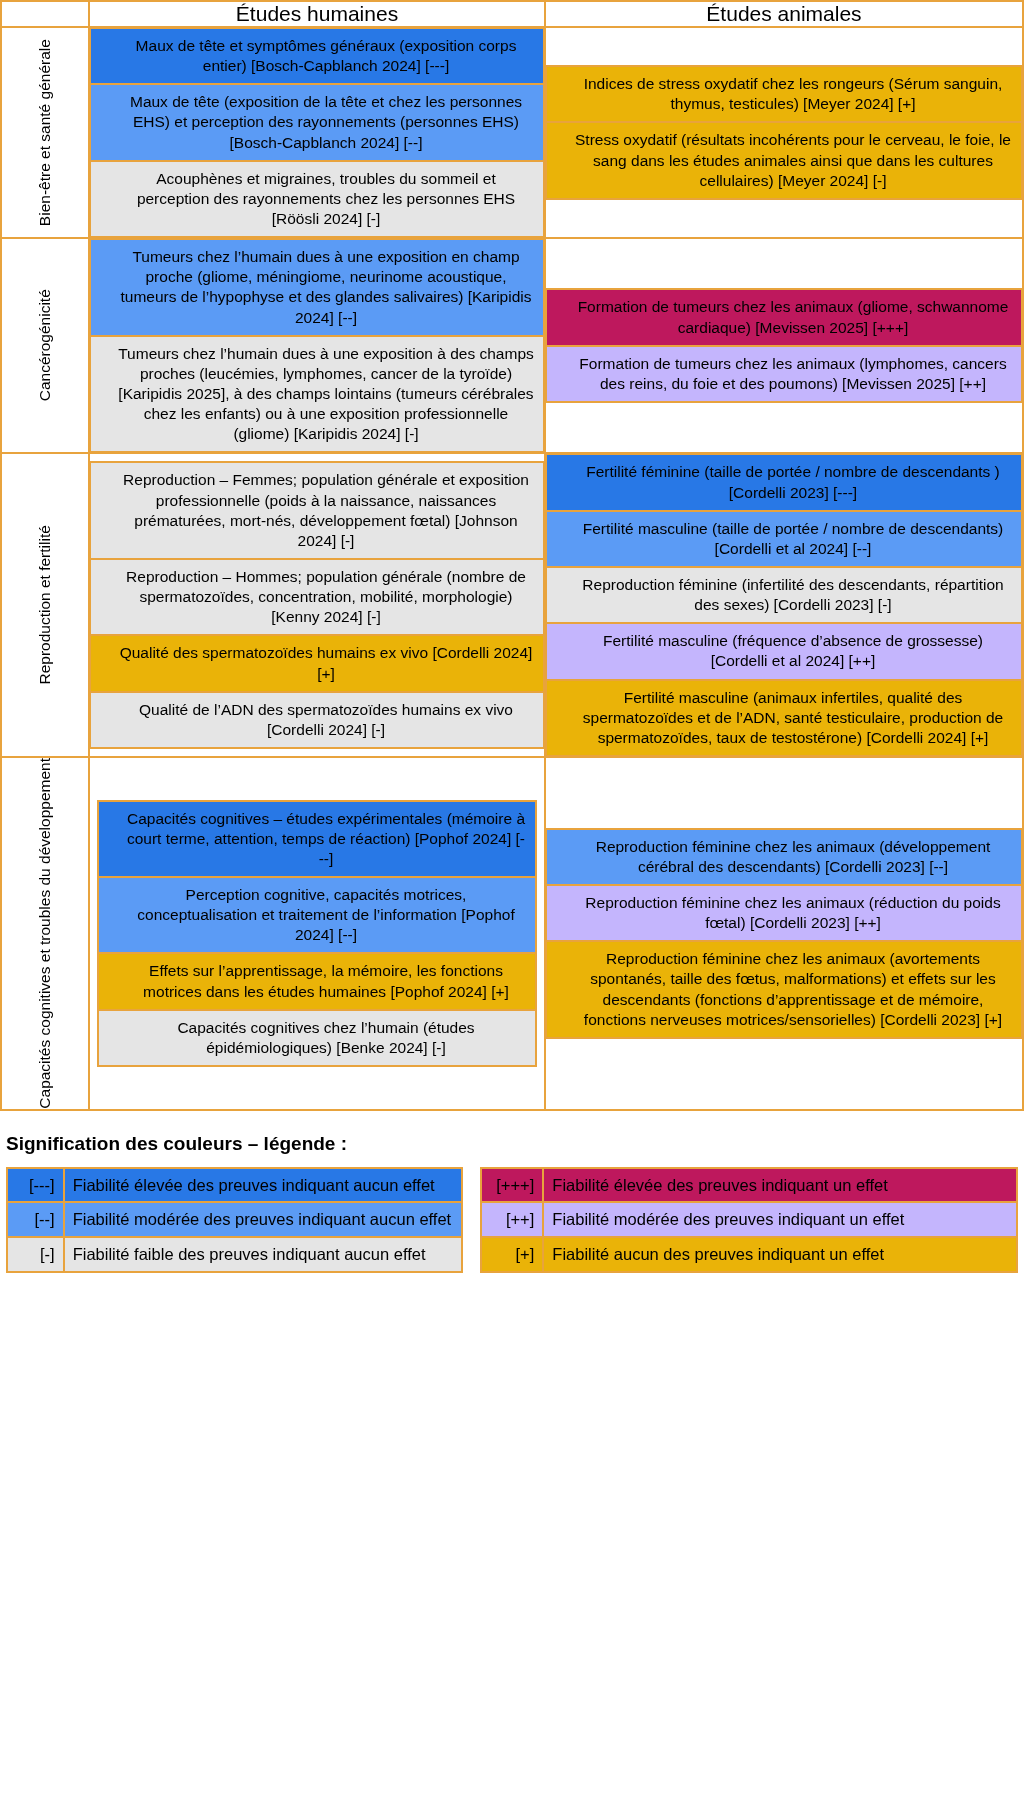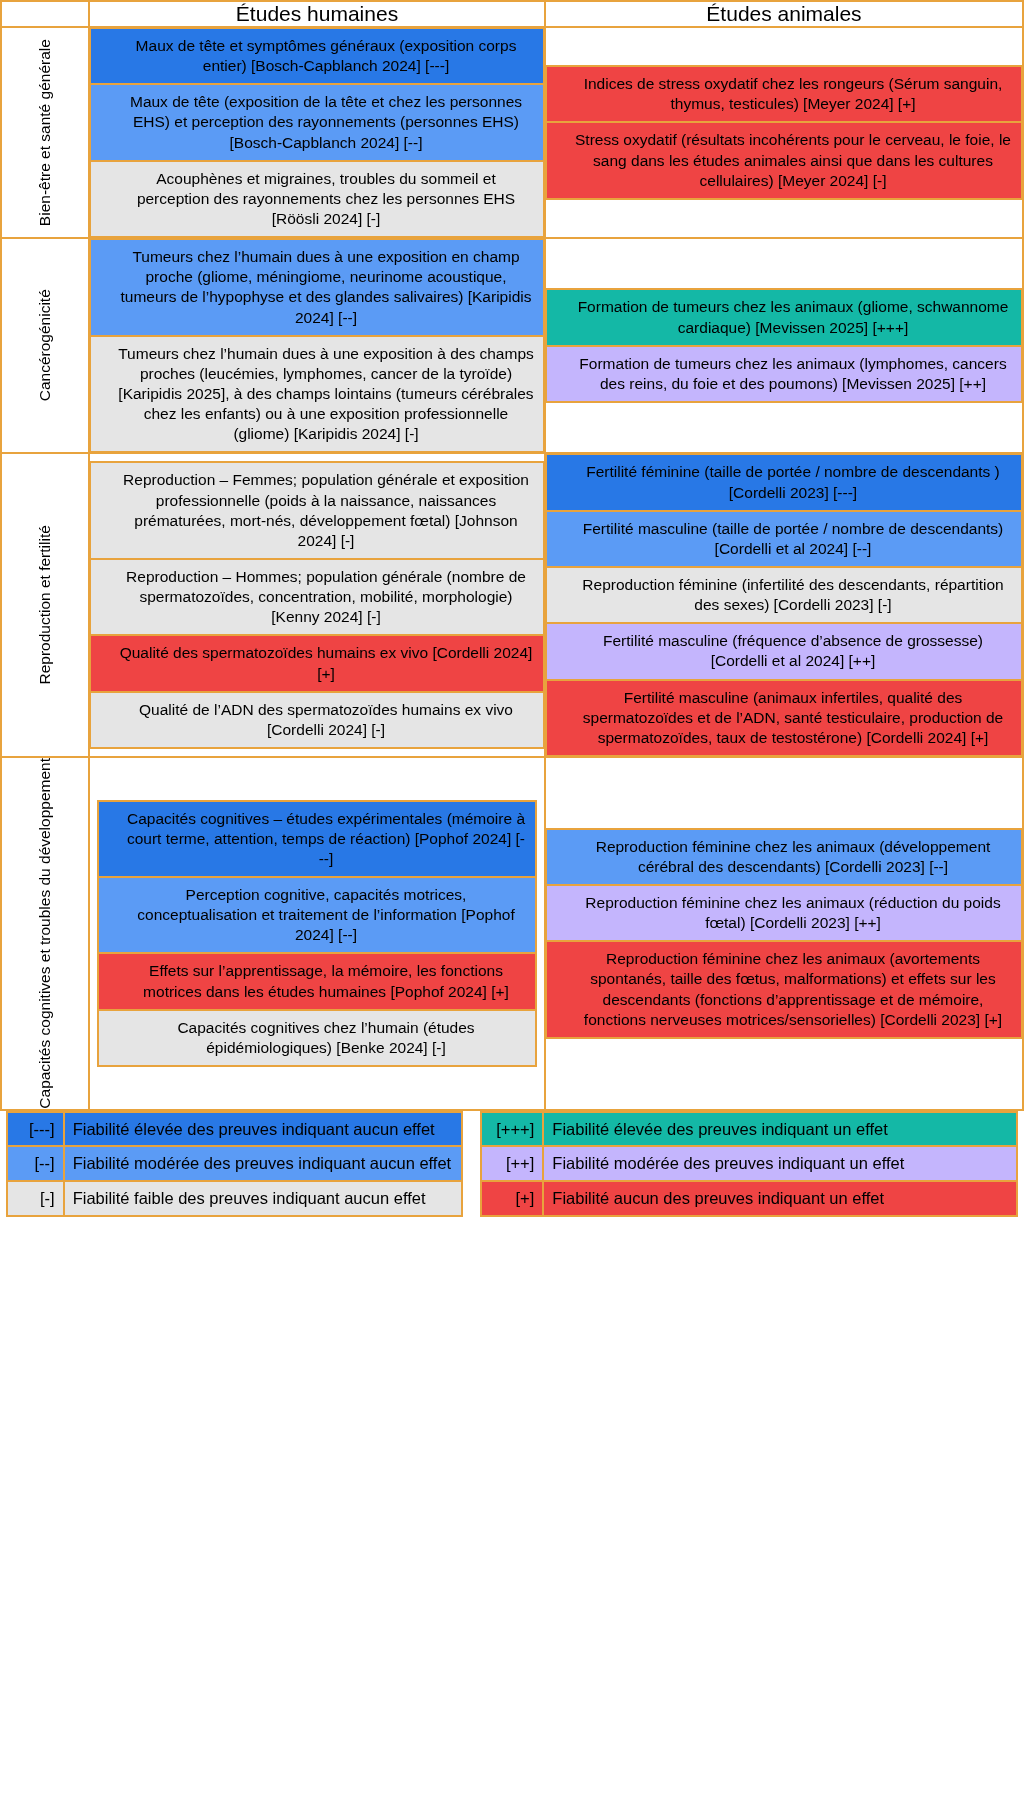--- a/index.html
+++ b/index.html
@@ -72,23 +72,23 @@
     align-items: center;
     justify-content: center;
     flex: 1 1 auto;
   }
   .cell span { display: block; width: 100%; margin-left: 18px; }
 
   
   .c-blue-strong { background: #2878e6; color: #000; }
   .c-blue-mid    { background: #5b9bf5; color: #000; }
   .c-blue-light  { background: #e5e5e5; color: #000; }
-  .c-yellow-strong { background: #14b8a6; color: #000; align-items: flex-end; }
+  .c-yellow-strong { background: #be185d; color: #000; align-items: flex-end; }
   .c-yellow-mid    { background: #c4b5fd; color: #000; }
-  .c-yellow-light  { background: #ef4444; color: #000; }
+  .c-yellow-light  { background: #eab308; color: #000; }
 
   .legend-title {
     font-size: 19px;
     font-weight: bold;
     color: #000;
     margin: 22px 0 12px 6px;
   }
   table.legend {
     border-collapse: collapse;
     width: 1012px;
@@ -249,20 +249,21 @@
               </div>
               <div class="cell c-yellow-light">
                 <span>Reproduction féminine chez les animaux (avortements spontanés, taille des fœtus, malformations) et effets sur les descendants (fonctions d’apprentissage et de mémoire, fonctions nerveuses motrices/sensorielles) [Cordelli 2023] [+]</span>
               </div>
             </div>
           </td>
         </tr>
       </tbody>
   </table>
 
+  <div class="legend-title">Signification des couleurs – légende :</div>
 
   <table class="legend">
     <colgroup>
       <col style="width:56px">
       <col style="width:394px">
       <col style="width:18px">
       <col style="width:62px">
       <col style="width:468px">
     </colgroup>
     <tbody id="legend-body">

